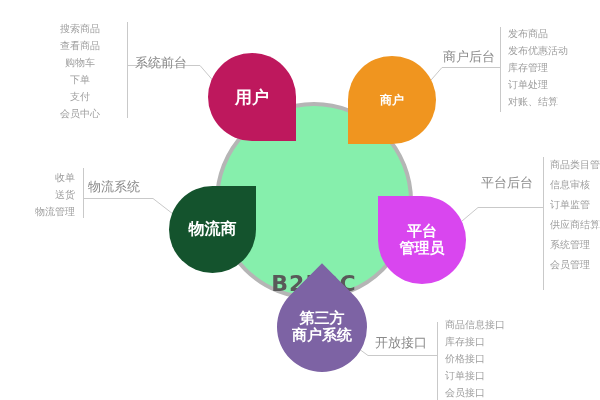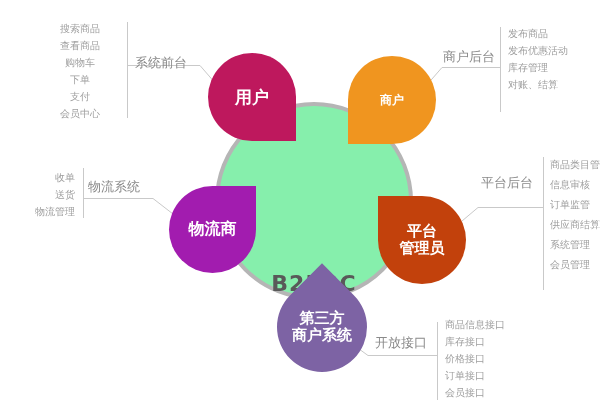--- a/index.html
+++ b/index.html
@@ -58,53 +58,54 @@
   </div>
 
   <div class="petal petal-user" style="background: #be185d;">
     <span>用户</span>
   </div>
 
   <div class="petal petal-merchant" style="background: rgb(240, 149, 31);">
     <span>商户</span>
   </div>
 
-  <div class="petal petal-platform" style="background: #c2410c; align-items: center;">
+  <div class="petal petal-platform" style="background: #d946ef; align-items: center;">
     <span>
       <span class="l">平台</span>
       <span class="l">管理员</span>
     </span>
   </div>
 
   <div class="petal petal-third" style="background: rgb(125, 99, 164);">
     <span class="inner">
       <span class="l">第三方</span>
       <span class="l">商户系统</span>
     </span>
   </div>
 
-  <div class="petal petal-logistics" style="background: #a21caf;">
+  <div class="petal petal-logistics" style="background: #14532d;">
     <span>物流商</span>
   </div>
 
   <div class="grp-label" style="left:135px;top:46px;margin-top:8px;">系统前台</div>
   <div class="list ra" style="left:40px;top:20px;width:80px;text-align:center;">
     <div>搜索商品</div>
     <div>查看商品</div>
     <div>购物车</div>
     <div>下单</div>
     <div>支付</div>
     <div>会员中心</div>
   </div>
 
   <div class="grp-label" style="left:443px;top:48px;">商户后台</div>
   <div class="list" style="left:508px;top:25px;">
     <div>发布商品</div>
     <div>发布优惠活动</div>
     <div>库存管理</div>
+    <div>订单处理</div>
     <div>对账、结算</div>
   </div>
 
   <div class="grp-label" style="left:481px;top:174px;text-align:center;">平台后台</div>
   <div class="list list-platform-back" style="left:550px;top:155px;">
     <div>商品类目管理</div>
     <div>信息审核</div>
     <div>订单监管</div>
     <div>供应商结算</div>
     <div>系统管理</div>

